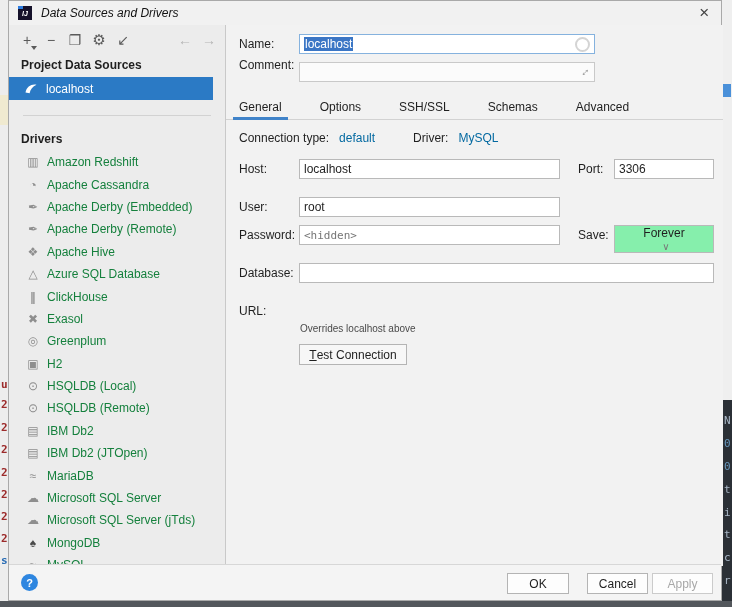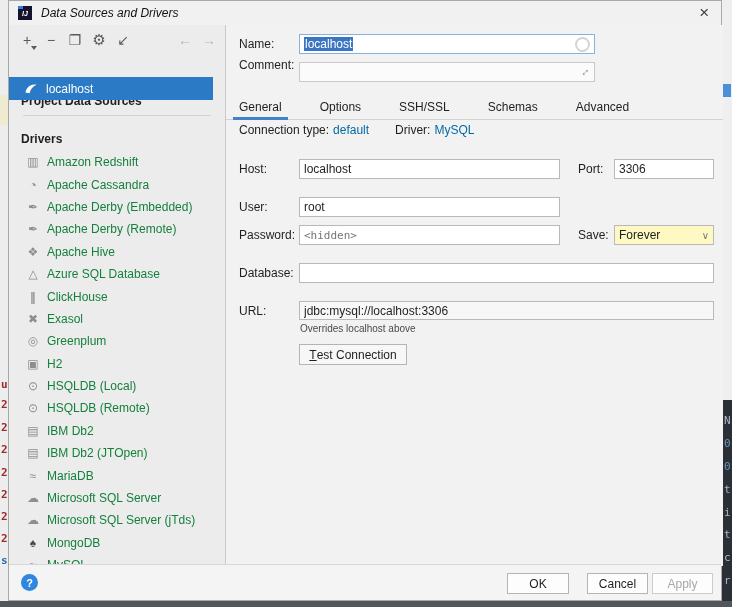--- a/index.html
+++ b/index.html
@@ -26,21 +26,21 @@
   .title-text{font-size:12px;color:#111;}
   .close-x{position:absolute;right:12px;top:2px;font-size:17px;color:#444;cursor:pointer;line-height:20px;}
   
   .sidebar{position:absolute;left:0;top:24px;width:217px;height:541px;background:#ececec;border-right:1px solid #c9c9c9;box-sizing:border-box;}
   .toolbar{position:absolute;left:6px;top:4px;right:4px;height:22px;display:flex;align-items:center;color:#5a5a5a;}
   .tbi{width:24px;text-align:center;font-size:14px;cursor:pointer;position:relative;}
   .tbi.small{font-size:15px;}
   .tbi .dd{position:absolute;right:2px;bottom:-2px;width:0;height:0;border-left:3px solid transparent;border-right:3px solid transparent;border-top:4px solid #5a5a5a;}
   .tbi.nav{color:#b5b5b5;margin-left:0;}
   .tb-spacer{flex:1;}
-  .proj-header{position:absolute;left:12px;top:33px;font-weight:bold;margin-top:36px;}
+  .proj-header{position:absolute;left:12px;top:33px;font-weight:bold;}
   .sel-row{position:absolute;left:0;top:52px;width:204px;height:23px;background:#2b7ac5;color:#fff;display:flex;align-items:center;}
   .sel-row svg{margin:0 8px 0 15px;}
   .side-divider{position:absolute;left:14px;top:90px;width:188px;height:1px;background:#d2d2d2;}
   .drivers-header{position:absolute;left:12px;top:107px;font-weight:bold;}
   .drv-list{position:absolute;left:0;top:126px;width:210px;height:415px;overflow:hidden;}
   .drv-row{height:22.4px;display:flex;align-items:center;cursor:pointer;}
   .drv-ico{width:14px;margin:0 8px 0 16px;text-align:center;color:#8e8e8e;font-size:12px;line-height:12px;letter-spacing:-2px;}
   .drv-label{color:#15803d;}
   
   .form{position:absolute;left:217px;top:24px;width:497px;height:541px;background:#f2f2f2;}
@@ -49,27 +49,27 @@
   input.field{outline:none;}
   .namefield{left:73px;top:9px;width:296px;height:20px;border-color:#85b2de;display:flex;align-items:center;}
   .namefield .sel{background:#3b76c5;color:#fff;padding:0 1px;}
   .namefield .circ{margin-left:auto;width:11px;height:11px;border:2px solid #d4d4d4;border-radius:50%;}
   .commentwrap{left:73px;top:37px;width:296px;height:20px;position:absolute;}
   .commentwrap input{width:100%;height:100%;background:#fbfbfb;border-color:#c9c9c9;}
   .expand-ico{position:absolute;right:5px;top:2px;color:#9a9a9a;font-size:12px;transform:rotate(-45deg);}
   .tabsrow{position:absolute;left:0;top:71px;width:100%;height:24px;border-bottom:1px solid #d2d2d2;display:flex;padding-left:7px;gap:26px;box-sizing:border-box;}
   .tab{padding:4px 6px 0;cursor:pointer;box-sizing:border-box;height:24px;}
   .tab.active{border-bottom:3px solid #4083c9;}
-  .connrow{position:absolute;left:13px;top:98px;display:flex;gap:4px;}
+  .connrow{position:absolute;left:13px;top:106px;display:flex;gap:10px;}
   .link{color:#0369a1;cursor:pointer;}
   .gap24{width:18px;}
   .urlnote{position:absolute;left:74px;top:298px;font-size:10px;color:#4a4a4a;}
   .btn{position:absolute;background:#fdfdfd;border:1px solid #b4b4b4;box-sizing:border-box;text-align:center;font-size:12px;color:#1f1f1f;cursor:pointer;display:flex;align-items:center;justify-content:center;}
   .test-btn{left:73px;top:319px;width:108px;height:21px;background:#f7f7f7;}
-  .selectbox{left:388px;top:200px;width:100px;height:20px;background:#fef9c3;display:flex;align-items:center;justify-content:space-between;cursor:pointer;}
+  .selectbox{left:388px;top:200px;width:100px;height:28px;background:#86efac;display:flex;align-items:center;justify-content:space-between;cursor:pointer;flex-direction:column;}
   .selectbox .chev{color:#777;font-size:10px;margin-left:4px;}
   .urlfield{background:#f7f7f7;}
   
   .footer{position:absolute;left:0;bottom:0;width:100%;height:36px;background:#f4f4f4;border-top:1px solid #d7d7d7;box-sizing:border-box;}
   .help{position:absolute;left:12px;top:9px;width:17px;height:17px;border-radius:50%;background:#2e86e0;color:#fff;
         font-size:11px;font-weight:bold;display:flex;align-items:center;justify-content:center;cursor:pointer;}
   .btn.ok{left:498px;top:8px;width:62px;height:21px;}
   .btn.cancel{left:578px;top:8px;width:61px;height:21px;}
   .btn.apply{left:643px;top:8px;width:61px;height:21px;color:#a8a8a8;border-color:#cbcbcb;cursor:default;}
 </style>
@@ -261,21 +261,20 @@
       <div class="flabel" style="left:352px;top:203px;">Save:</div>
       <div class="field selectbox">
         <span>Forever</span>
         <span class="chev">∨</span>
       </div>
 
       <div class="flabel" style="top:241px;">Database:</div>
       <input class="field" style="left: 73px; top: 238px; width: 415px; height: 20px;" value="">
 
       <div class="flabel" style="top:279px;">URL:</div>
-      <input class="field urlfield" style="left: 73px; top: 276px; width: 415px; height: 19px;" readonly="" value="jdbc:mysql://localhost:3306">
       <div class="urlnote">Overrides localhost above</div>
 
       <div class="btn test-btn" id="testBtn"><span style="text-decoration: underline;">T</span>est Connection</div>
     </div>
 
     <div class="footer">
       <div class="help">?</div>
       <div class="btn ok">OK</div>
       <div class="btn cancel">Cancel</div>
       <div class="btn apply">Apply</div>

